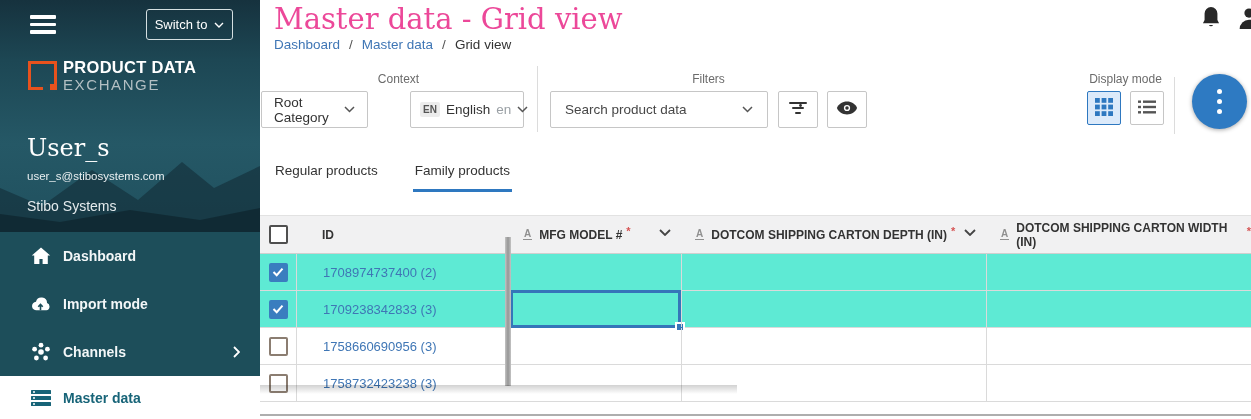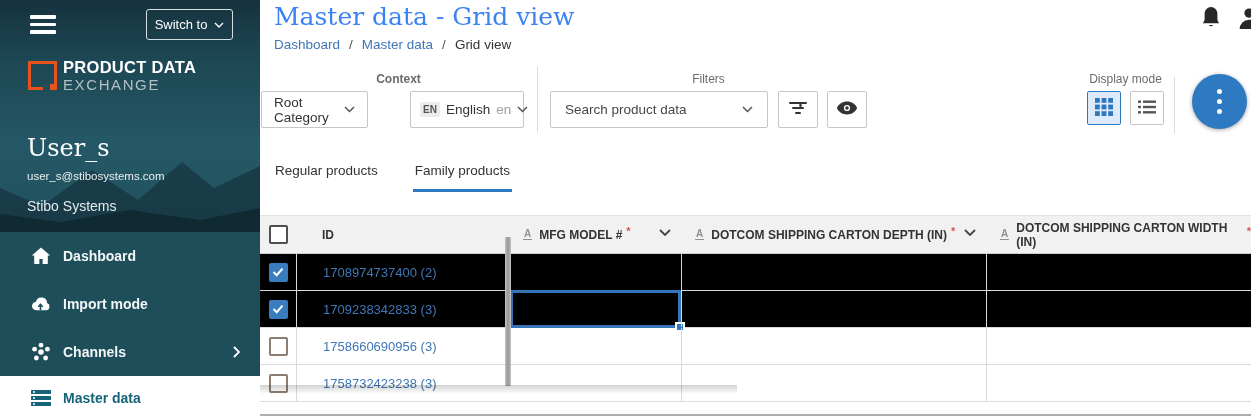--- a/index.html
+++ b/index.html
@@ -40,31 +40,31 @@
     color:#f3f7f8; cursor:pointer; padding-left:30px;
   }
   .nav-item .nav-icon { width:21px; height:21px; display:flex; align-items:center; justify-content:center; color:#fff; }
   .nav-item .nav-label { margin-left:12px; font-size:14px; font-weight:bold; }
   .nav-item .nav-chevron { position:absolute; right:20px; color:#fff; display:flex; }
   .nav-item.active { background:#fff; color:#176478; height:43px; }
   .nav-item.active .nav-icon { color:#176478; }
 
   
   .main { position:absolute; left:260px; top:0; width:991px; height:419px; background:#fff; overflow:hidden; }
-  .page-title { position:absolute; left:14px; top:2px; font-family:"DejaVu Serif", serif; font-size:25px; color:#3b82f6; }
+  .page-title { position:absolute; left:14px; top:2px; font-family:"DejaVu Serif", serif; font-size:29px; color:#ec4899; }
   .icon-btn-plain { position:absolute; background:none; border:none; cursor:pointer; color:#282828; }
   .bell { left:940px; top:6px; }
   .person { left:978px; top:7px; }
   .breadcrumb { position:absolute; left:14px; top:37px; font-size:13.5px; color:#444; display:flex; gap:9px; align-items:center; }
   .bc-link { color:#3f76b5; cursor:pointer; }
   .bc-sep { color:#555; }
   .bc-current { color:#333; }
 
   .group-label { position:absolute; top:72px; font-size:12px; color:#6b6b6b; text-align:center; }
-  .label-context { left:13px; width:251px;font-weight:bold; }
+  .label-context { left:13px; width:251px; }
   .label-filters { left:290px; width:317px; }
   .label-display { left:827px; width:77px; white-space:nowrap; }
 
   .dropdown {
     position:absolute; top:91px; height:37px; background:#fff; border:1px solid #c6c6c6; border-radius:2px;
     display:flex; align-items:center; font-size:13.5px; color:#333; cursor:pointer; padding:0 12px; gap:6px;
   }
   .dd-category { left:1px; width:107px; }
   .dd-language { left:150px; width:114px; padding:0 9px; }
   .dd-search { left:290px; width:218px; padding:0 14px; color:#474747; }
@@ -99,21 +99,21 @@
   .tab { font-size:13.5px; color:#333; line-height:37px; height:40px; border-bottom:3px solid transparent; cursor:pointer; padding:0 2px; }
   .tab.active { border-bottom-color:#2e78c0; }
 
   
   .grid-table { position:absolute; left:0; top:197px; width:991px; }
   .t-header {
     display:flex; height:39px; background:#f1f1f2; border-top:1px solid #e2e2e2; border-bottom:1px solid #cfcfcf;
     align-items:center; font-size:12px; font-weight:bold; color:#333;margin-top:18px;
   }
   .t-row { display:flex; height:37px; border-bottom:1px solid #dadada; align-items:center; background:#fff; }
-  .t-row.sel { background:#000000; }
+  .t-row.sel { background:#5eead4; }
   .col-check { width:36px; display:flex; justify-content:center; align-self:stretch; align-items:center; }
   .col-id { width:209px; padding-left:26px; align-self:stretch; display:flex; align-items:center; border-left:1px solid #dadada; }
   .col-gap { width:6px; align-self:stretch; }
   .col-mfg { width:170px; padding-left:12px; align-self:stretch; display:flex; align-items:center; position:relative; }
   .col-depth { width:305px; padding-left:14px; align-self:stretch; display:flex; align-items:center; border-left:1px solid #dadada; position:relative; }
   .col-width { flex:1; padding-left:14px; align-self:stretch; display:flex; align-items:center; border-left:1px solid #dadada; }
   .t-header .col-id { border-left:none; }
   .t-header .col-depth, .t-header .col-width { border-left:none; }
   .attr-a { font-size:10px; font-weight:bold; color:#909090; border-bottom:1.6px solid #909090; line-height:10px; margin-right:7px; padding:0 1px; }
   .req { color:#d65454; font-size:11px; margin-left:4px; position:relative; top:-4px; }

